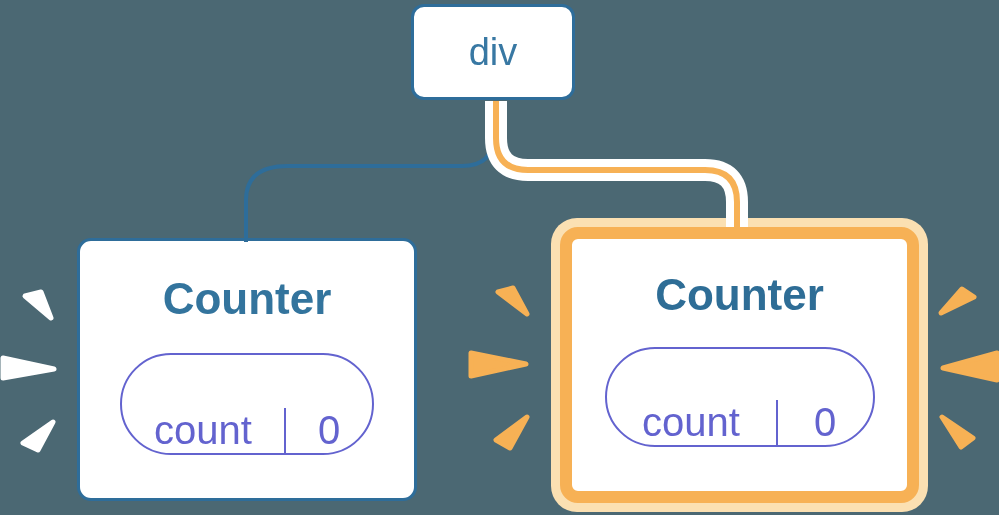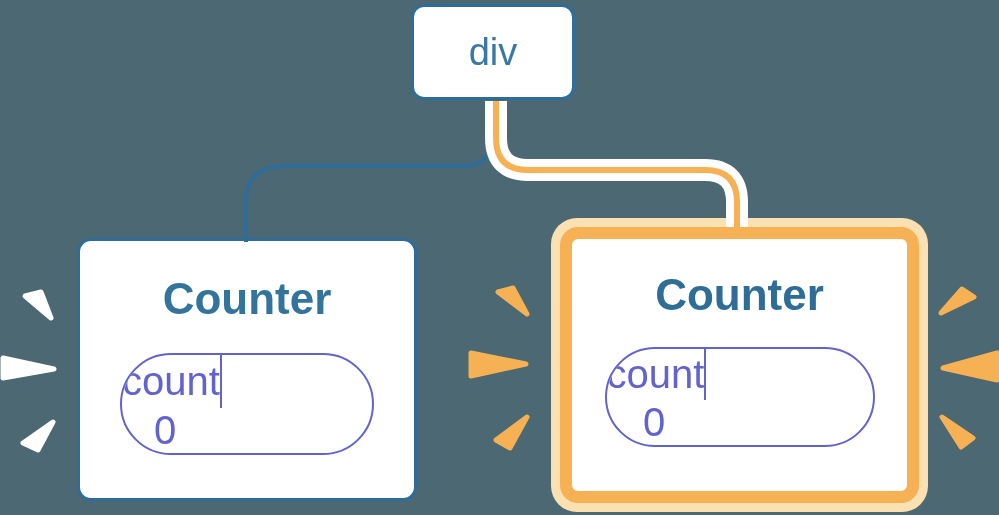--- a/index.html
+++ b/index.html
@@ -68,24 +68,23 @@
     font-weight: 600;
     color: #33749d;
   }
   .counter-title.bold { font-weight: 800; margin-top: 32px; color: #2e6d96; }
   .state-pill {
     margin-top: 30px;
     width: 254px; height: 102px;
     border: 2.5px solid #6363cf;
     border-radius: 51px;
     display: flex;
-    align-items: flex-start;
+    align-items: flex-end;
     background: #ffffff;
     overflow: hidden;
-    flex-direction: column;
   }
   .state-pill.wide { width: 270px; height: 100px; margin-top: 28px; }
   .pill-key {
     flex: 1;
     display: flex; align-items: center; justify-content: center;
     font-size: 40px;
     color: #6363cf;
     border-right: 2.5px solid #6363cf;
   }
   .pill-value {

